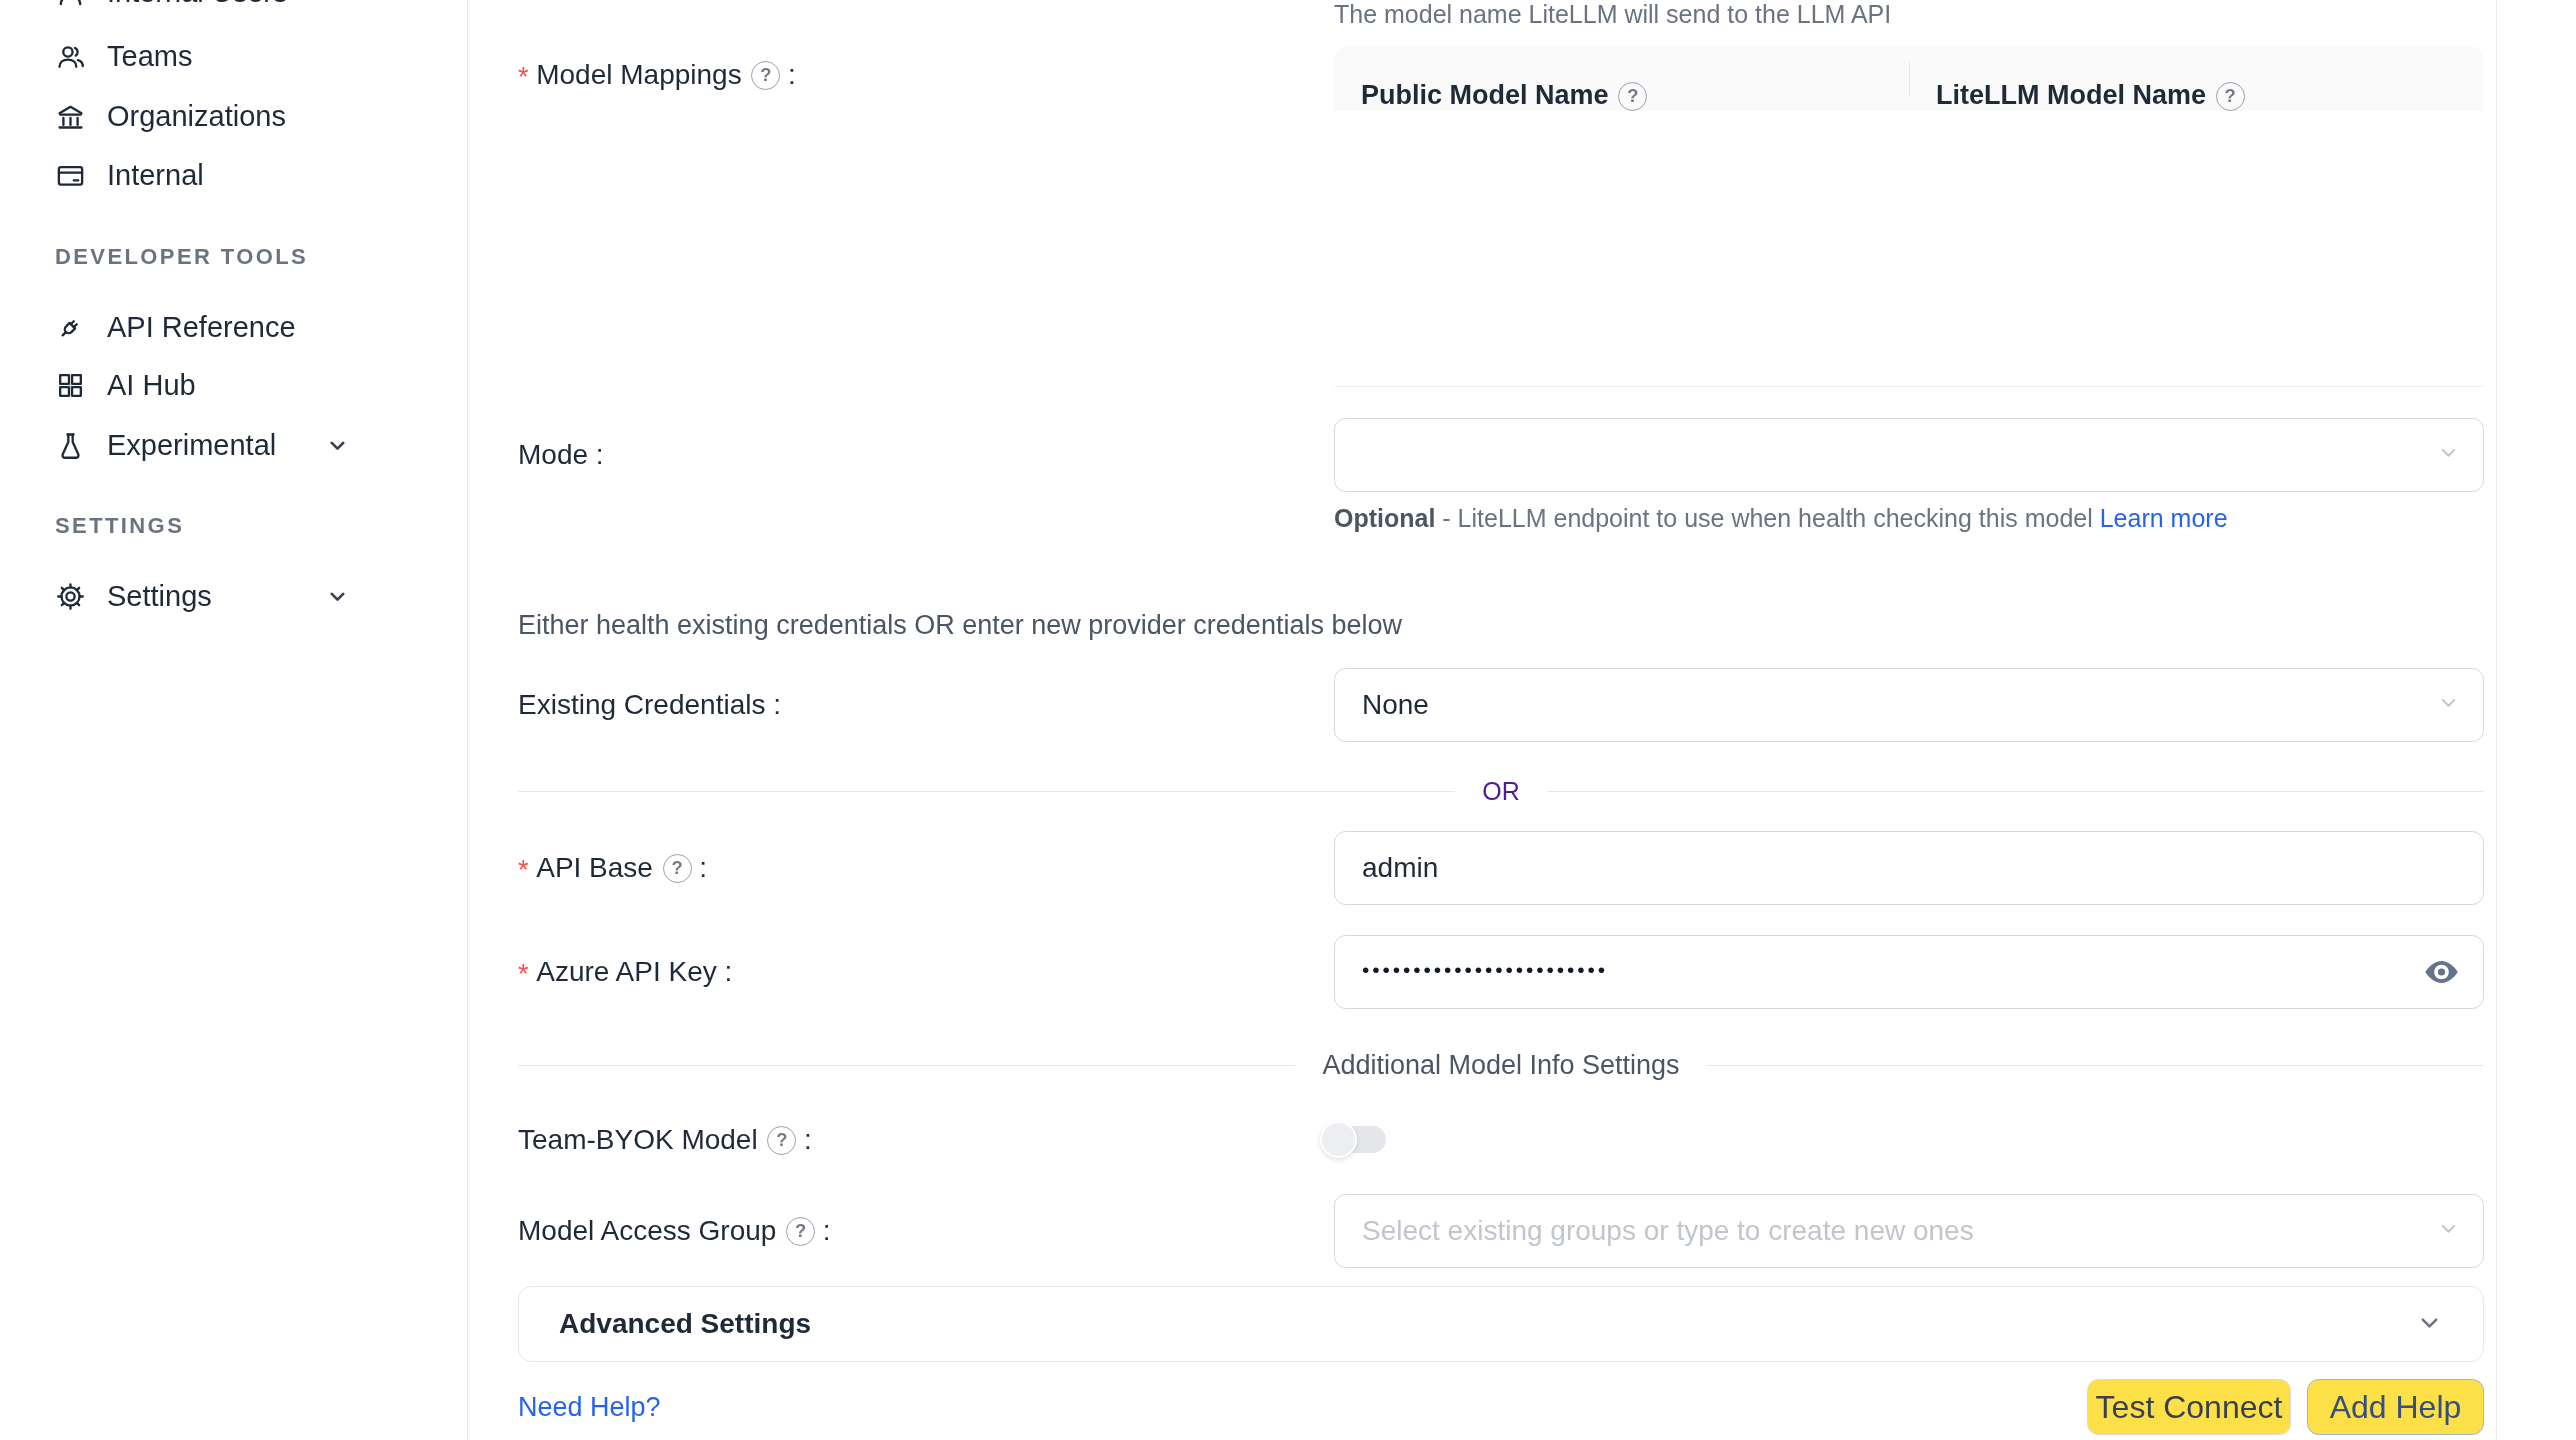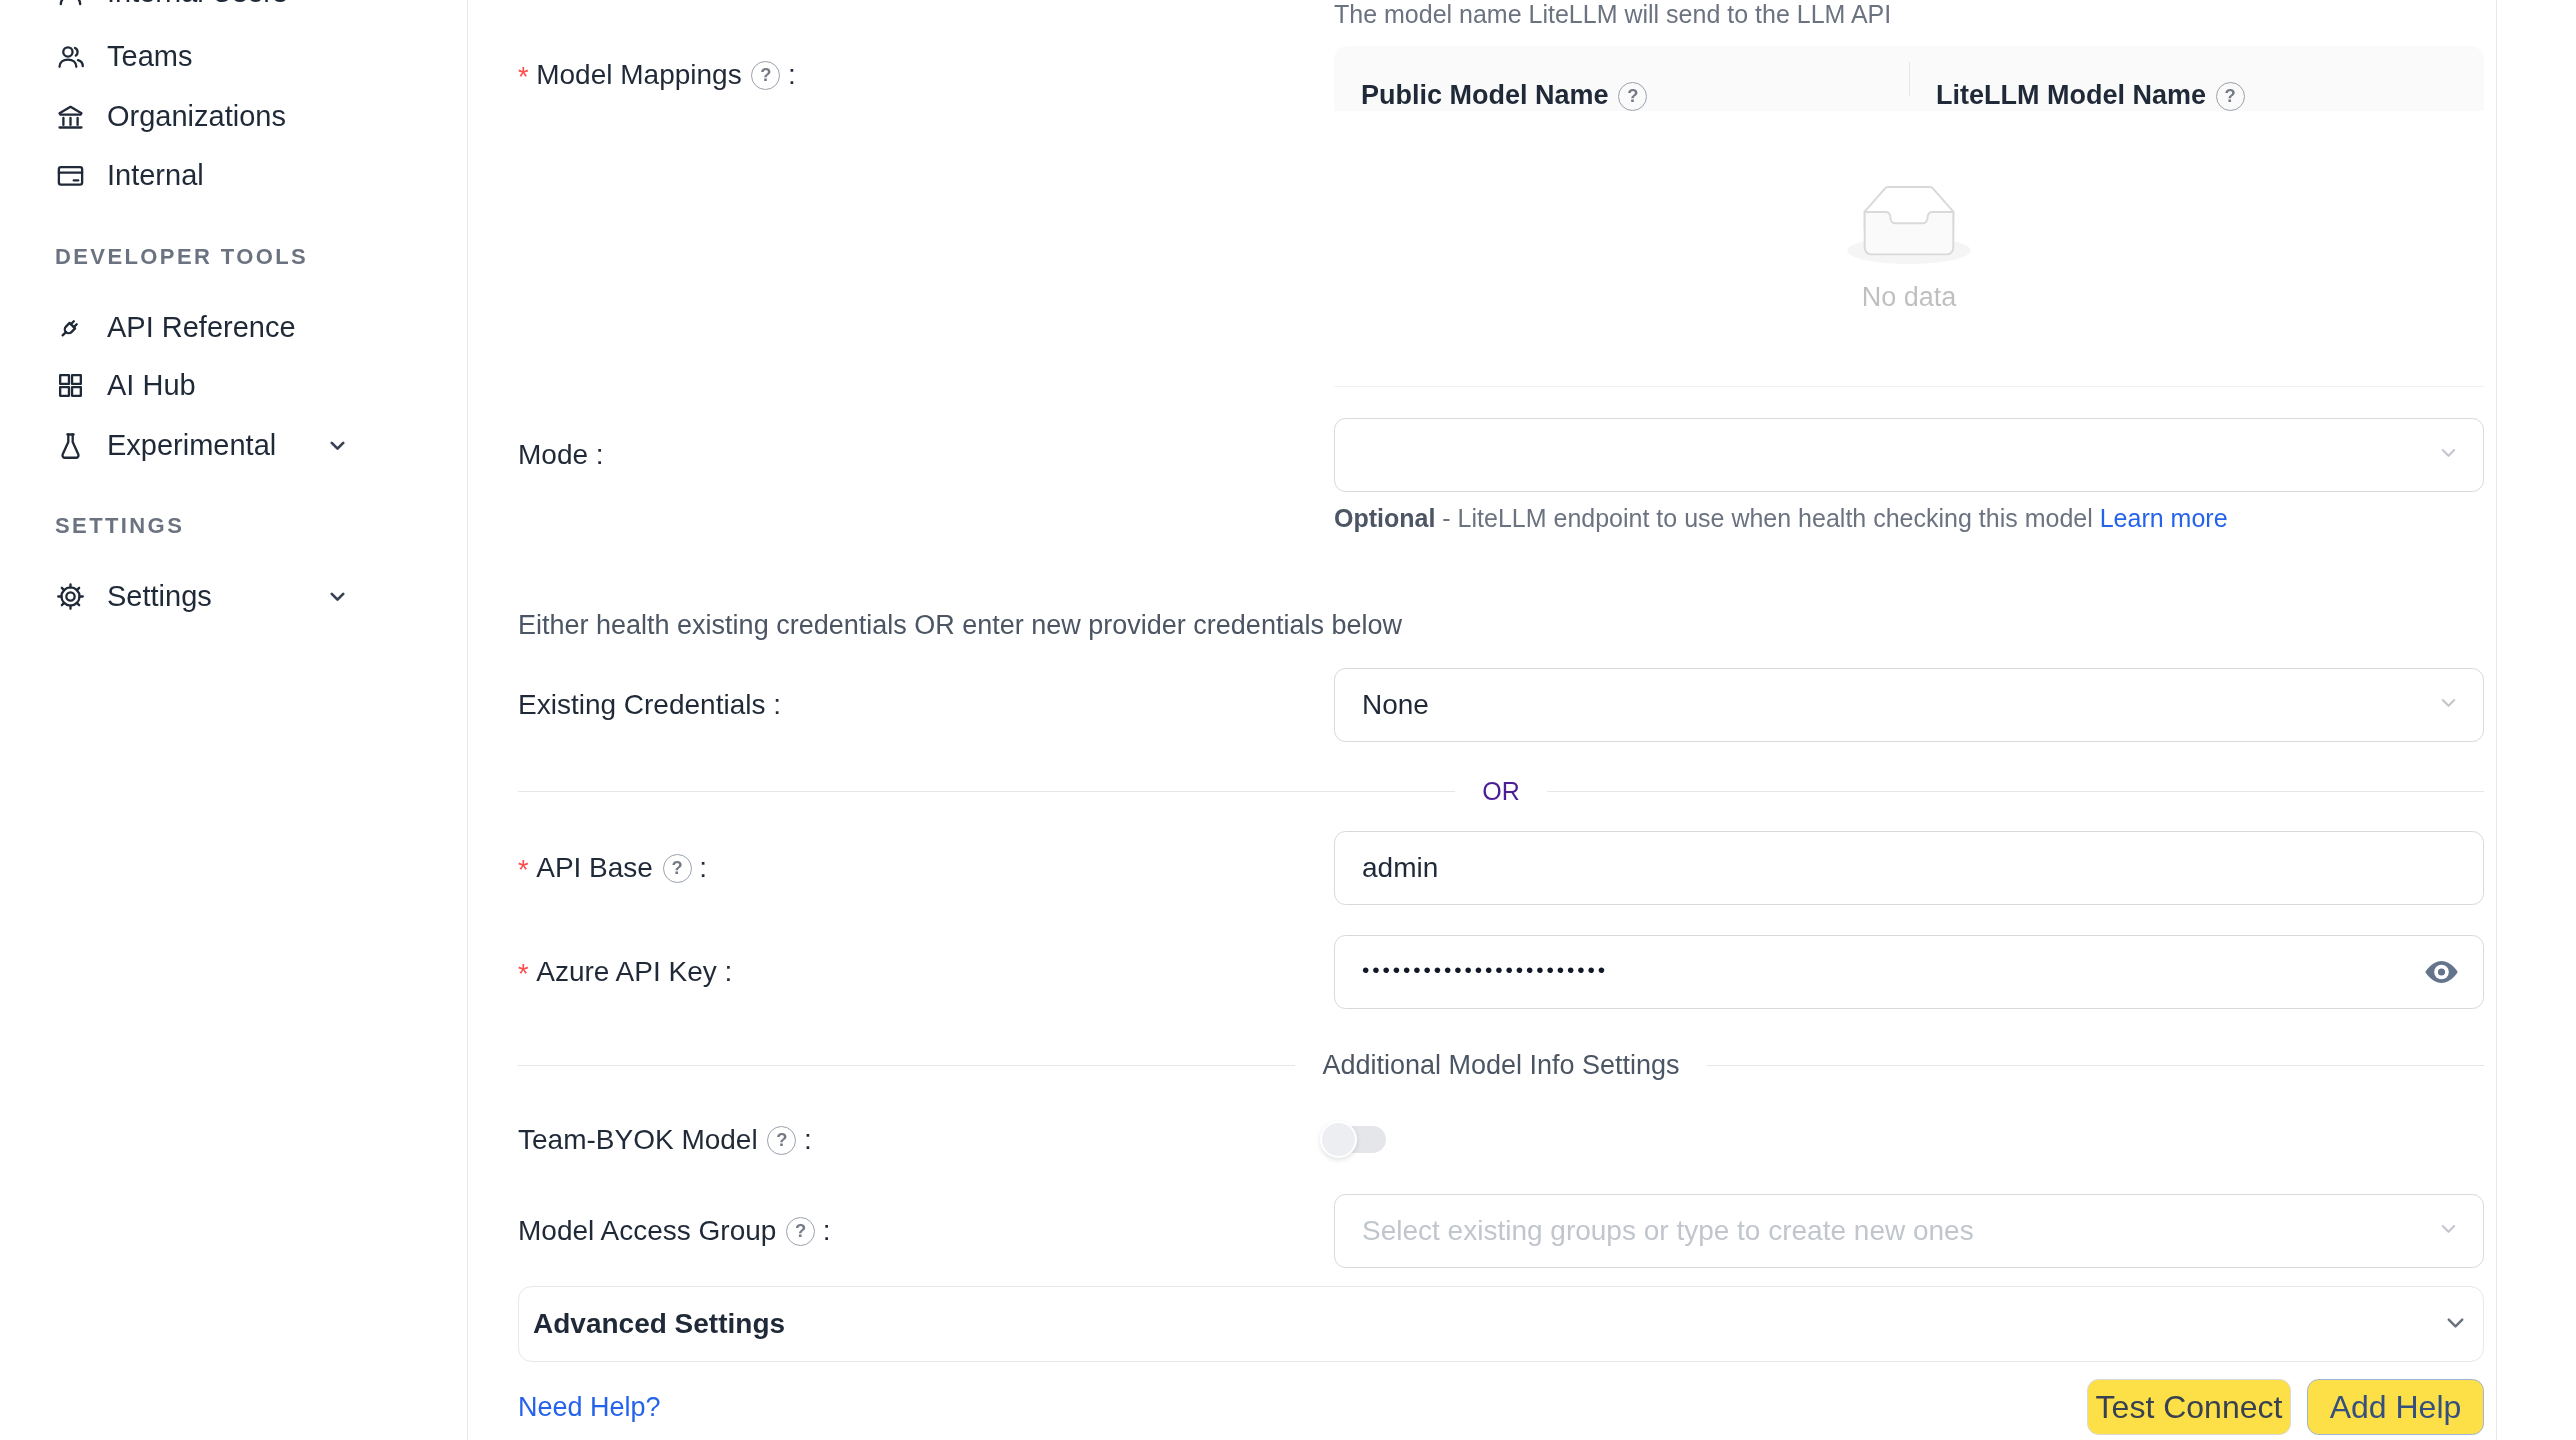--- a/index.html
+++ b/index.html
@@ -52,21 +52,21 @@
   .divider .dtext { padding:0 27px; white-space:nowrap; }
   .or-text { font-size:25px; color:#4c1d95; }
   .info-text { font-size:27px; color:#4b5563; }
 
   
   .toggle { position:absolute; left:1320px; top:1121px; width:66px; height:37px; cursor:pointer; }
   .toggle .rail { position:absolute; left:5.8px; top:4.8px; width:60px; height:27px; border-radius:13.6px; background:#e4e6e9; }
   .toggle .knob { position:absolute; left:0; top:0; width:37px; height:37px; border-radius:50%; background:#eceef1; border:2.9px solid #fff; box-shadow:0 1.9px 5.8px rgba(0,0,0,0.12); }
 
   
-  .adv-panel { position:absolute; left:518px; top:1286px; width:1966px; height:76px; background:#fff; border:1px solid #e5e7eb; border-radius:13.6px; display:flex; align-items:center; padding:0 14px; cursor:pointer; }
+  .adv-panel { position:absolute; left:518px; top:1286px; width:1966px; height:76px; background:#fff; border:1px solid #e5e7eb; border-radius:13.6px; display:flex; align-items:center; padding:0 40px; cursor:pointer; }
   .adv-panel .adv-title { font-size:28px; font-weight:700; color:#1f2937; }
   .adv-panel .chev { margin-left:auto; }
 
   
   .need-help { position:absolute; left:518px; top:1379px; height:56px; display:flex; align-items:center; font-size:27px; color:#2563eb; cursor:pointer; }
   .btn { position:absolute; top:1379px; height:56px; border-radius:11.6px; background:#fde047; display:flex; align-items:center; justify-content:center; font-size:32px; cursor:pointer; }
   .btn-default { left:2087px; width:204px; border:1px solid #d9d9d9; color:#374151; }
   .btn-outline-primary { left:2307px; width:177px; border:1px solid #9db4d8; color:#35507f; font-weight:500; }
 </style>
 </head>
@@ -197,34 +197,20 @@
       <div class="mm-th">
         <span>Public Model Name</span>
         <span class="qicon">?</span>
       </div>
       <div class="mm-div"></div>
       <div class="mm-th">
         <span>LiteLLM Model Name</span>
         <span class="qicon">?</span>
       </div>
     </div>
-    <div class="mm-body">
-      <span>
-        <svg width="124" height="79" viewBox="0 0 64 41">
-            <g transform="translate(0 1)" fill="none" fill-rule="evenodd">
-              <ellipse fill="#f5f5f5" cx="32" cy="33" rx="32" ry="7"></ellipse>
-              <g stroke="#d9d9d9">
-                <path d="M55 12.76L44.854 1.258C44.367.474 43.656 0 42.907 0H21.093c-.749 0-1.46.474-1.947 1.257L9 12.761V22h46v-9.24z"></path>
-                <path d="M41.613 15.931c0-1.605.994-2.93 2.227-2.931H55v18.137C55 33.26 53.68 35 52.05 35h-40.1C10.32 35 9 33.259 9 31.137V13h11.16c1.233 0 2.227 1.323 2.227 2.928v.022c0 1.605 1.005 2.901 2.237 2.901h14.752c1.232 0 2.237-1.308 2.237-2.913v-.007z" fill="#fafafa"></path>
-              </g>
-            </g>
-          </svg>
-      </span>
-      <span class="nodata-text">No data</span>
-    </div>
   </div>
 
   <div class="flabel" style="left:518px; top:418px; height:74px;">
     <span>Mode</span>
     <span class="colon">:</span>
   </div>
   <div class="ctl" style="top:418px;">
     <span></span>
     <span class="chev">
       <svg width="23" height="23" viewBox="0 0 24 24" fill="none" stroke="#c3c7cd" stroke-width="2.2" stroke-linecap="round" stroke-linejoin="round">

